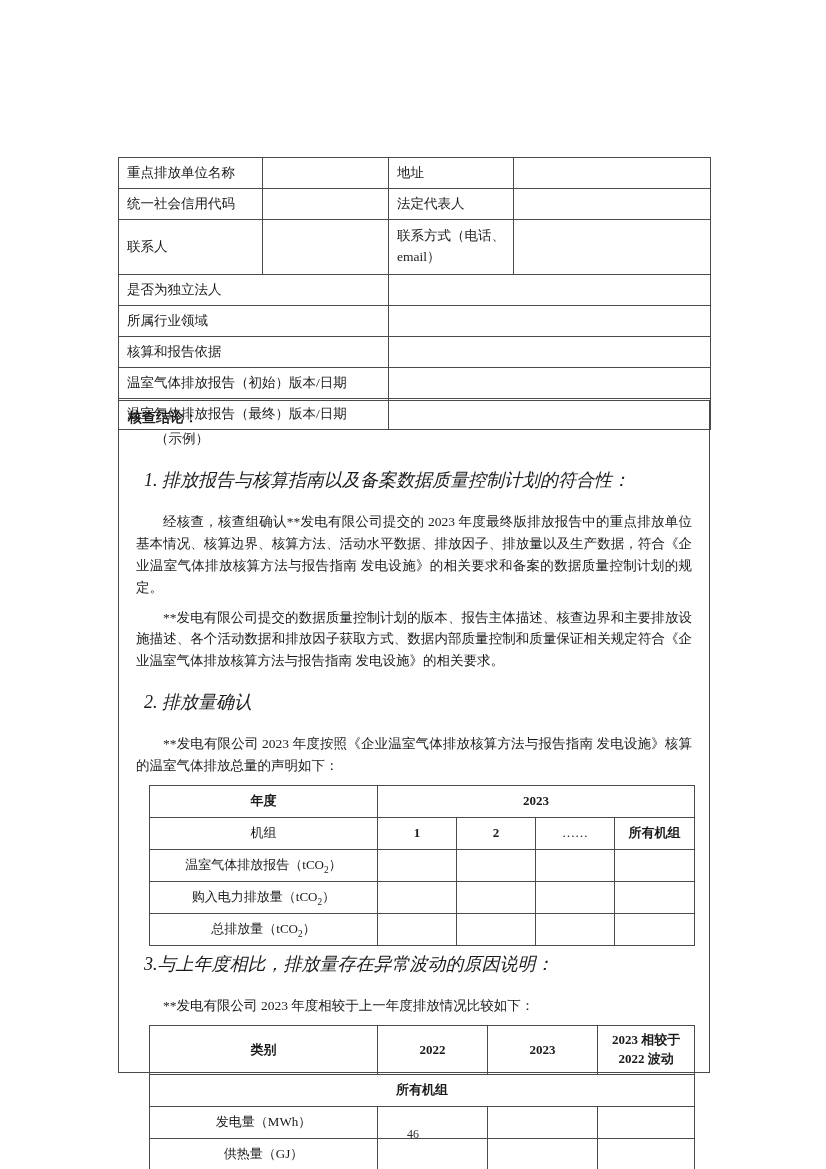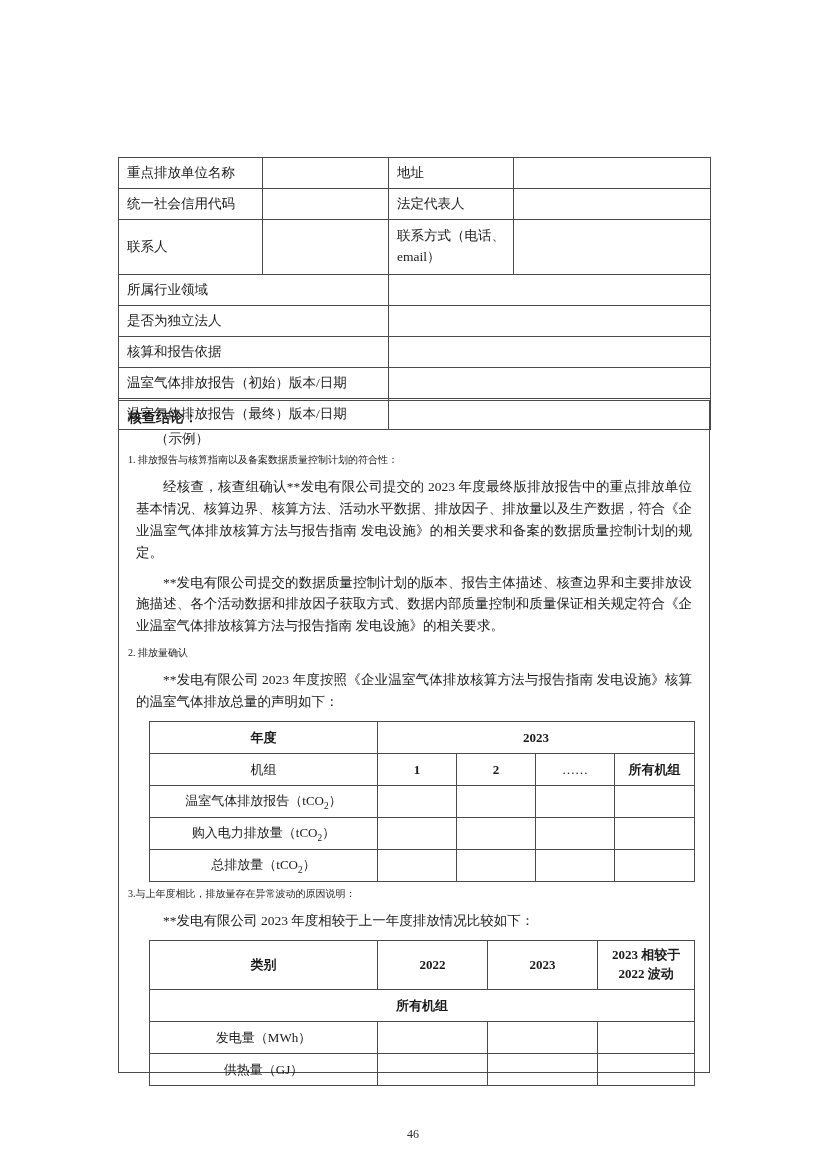--- a/index.html
+++ b/index.html
@@ -63,24 +63,25 @@
     line-height: 1.5;
     margin: 0 0 1px 0;
   }
   .p-ex {
     font-size: 13.5px;
     line-height: 1.55;
     margin: 0 0 2px 0;
     text-indent: 2em;
   }
   .p-head {
-    font-size: 10px;
+    font-size: 18px;
     line-height: 1.62;
-    margin: 0;
+    margin: 16px;
     text-indent: 0;
+    font-style: italic;
   }
   .p-body {
     font-size: 13.5px;
     line-height: 1.62;
     margin: 8px;
     text-indent: 2em;
     text-align: justify;
     text-justify: inter-ideograph;
   }
 
@@ -150,25 +151,25 @@
         <td class="lbl">法定代表人</td>
         <td></td>
       </tr>
       <tr>
         <td class="lbl tall">联系人</td>
         <td class="tall"></td>
         <td class="tall">联系方式（电话、email）</td>
         <td class="tall"></td>
       </tr>
       <tr>
+        <td class="lbl" colspan="2">是否为独立法人</td>
+        <td colspan="2"></td>
+      </tr>
+      <tr>
         <td class="lbl" colspan="2">所属行业领域</td>
-        <td colspan="2"></td>
-      </tr>
-      <tr>
-        <td class="lbl" colspan="2">是否为独立法人</td>
         <td colspan="2"></td>
       </tr>
       <tr>
         <td class="lbl" colspan="2">核算和报告依据</td>
         <td colspan="2"></td>
       </tr>
       <tr>
         <td class="lbl" colspan="2">温室气体排放报告（初始）版本/日期</td>
         <td colspan="2"></td>
       </tr>

